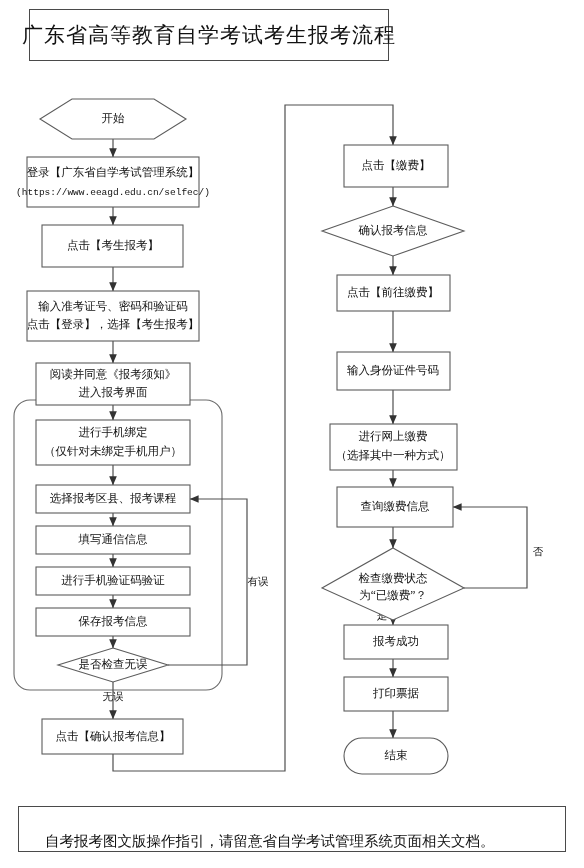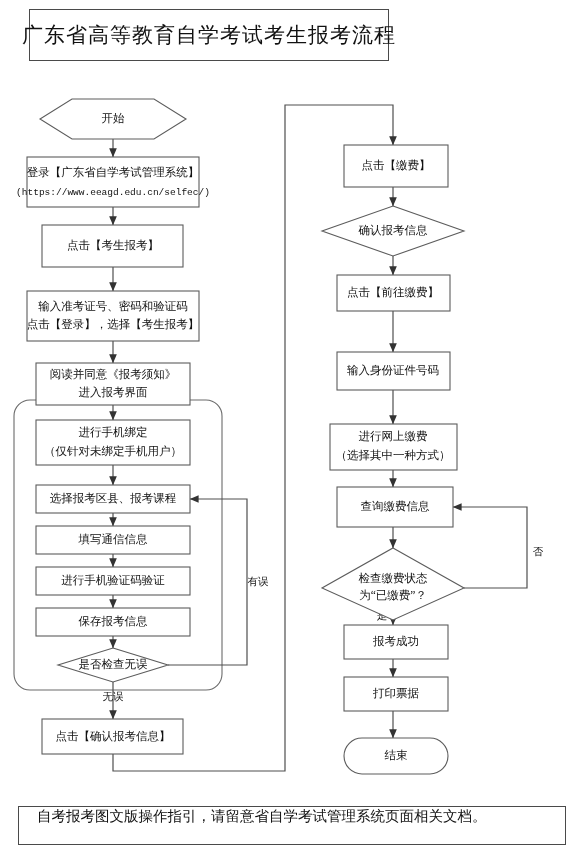--- a/index.html
+++ b/index.html
@@ -31,26 +31,26 @@
     font-size: 21px;
     letter-spacing: 1px;
     color: #111;
     white-space: nowrap;
   }
   .footer-box {
     position: absolute;
     left: 18px;
     top: 806px;
     width: 548px;
-    height: 39px;
+    height: 46px;
     border: 1px solid #4a4a4a;
     box-sizing: border-box;
     display: flex;
-    align-items: flex-start;
-    padding-left: 18px;
+    align-items: flex-end;
+    padding-left: 26px;
   }
   .footer-text {
     font-size: 14.5px;
     color: #111;
     white-space: nowrap;
   }
   svg.flow {
     position: absolute;
     left: 0;
     top: 0;

